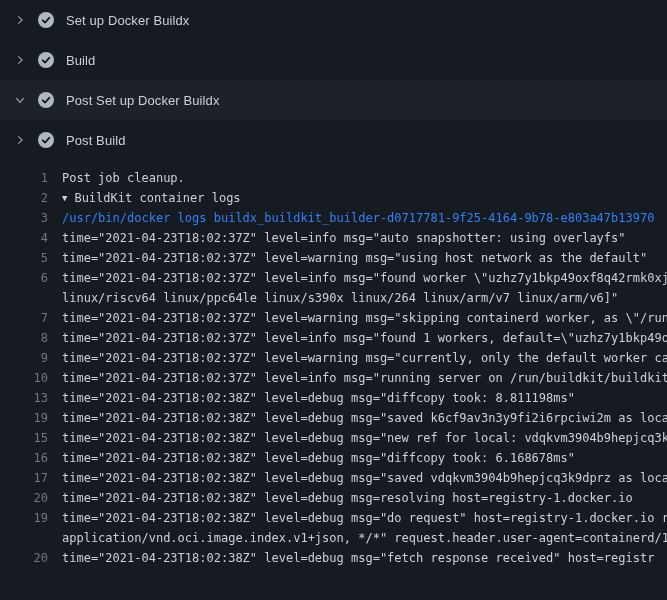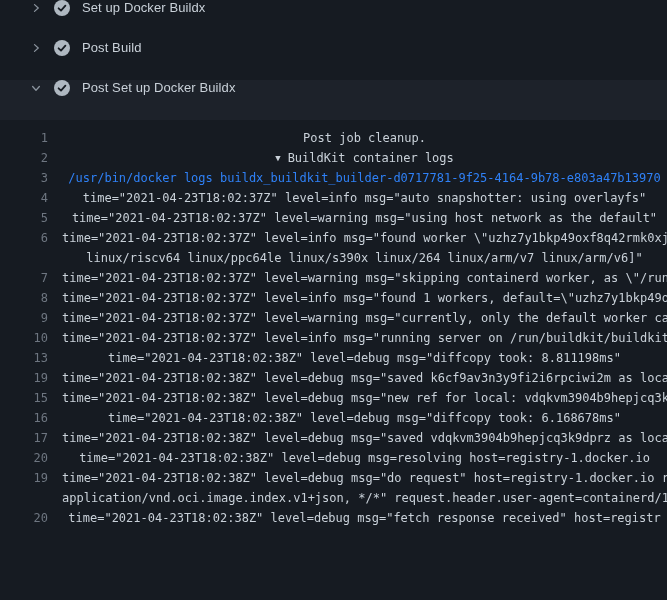--- a/index.html
+++ b/index.html
@@ -7,23 +7,23 @@
   body {
     width: 667px;
     height: 600px;
     overflow: hidden;
     background: #161b22;
     font-family: "Liberation Sans", sans-serif;
   }
   .steps-list { width: 100%; }
   .step-header {
     display: flex;
-    align-items: flex-start;
+    align-items: center;
     height: 40px;
-    padding: 0 28px;
+    padding: 0 12px;
     cursor: pointer;
     user-select: none;
   }
   .step-header.active { background: #1d222a; }
   .chevron {
     width: 16px;
     height: 16px;
     display: flex;
     align-items: center;
     justify-content: center;
@@ -63,21 +63,20 @@
     flex: 0 0 48px;
     width: 48px;
     text-align: right;
     color: #6e7681;
     cursor: pointer;
   }
   .lt {
     padding-left: 14px;
     flex: 1 1 auto;
     overflow: hidden;
-    text-align: center;
   }
   .t-command { color: #2f81f7; font-weight: normal; }
   .tri {
     display: inline-block;
     font-size: 9px;
     margin-right: 7px;
     position: relative;
     top: -1px;
     color: #c9d1d9;
     cursor: pointer;
@@ -106,35 +105,49 @@
         <svg width="12" height="12" viewBox="0 0 16 16">
           <path d="M6 3.5 L11 8 L6 12.5" stroke="#8b949e" stroke-width="1.7" fill="none" stroke-linecap="round" stroke-linejoin="round"></path>
         </svg>
       </span>
       <span class="check">
         <svg width="16" height="16" viewBox="0 0 16 16">
           <circle cx="8" cy="8" r="8" fill="#afb8c1"></circle>
           <path d="M4.6 8.3 L7 10.6 L11.4 5.7" stroke="#161b22" stroke-width="1.8" fill="none" stroke-linecap="round" stroke-linejoin="round"></path>
         </svg>
       </span>
-      <span class="step-title">Post Build</span>
+      <span class="step-title">Build</span>
     </div>
     <div class="step-header active">
       <span class="chevron">
         <svg width="12" height="12" viewBox="0 0 16 16">
           <path d="M3.5 6 L8 11 L12.5 6" stroke="#8b949e" stroke-width="1.7" fill="none" stroke-linecap="round" stroke-linejoin="round"></path>
         </svg>
       </span>
       <span class="check">
         <svg width="16" height="16" viewBox="0 0 16 16">
           <circle cx="8" cy="8" r="8" fill="#afb8c1"></circle>
           <path d="M4.6 8.3 L7 10.6 L11.4 5.7" stroke="#161b22" stroke-width="1.8" fill="none" stroke-linecap="round" stroke-linejoin="round"></path>
         </svg>
       </span>
       <span class="step-title">Post Set up Docker Buildx</span>
+    </div>
+    <div class="step-header">
+      <span class="chevron">
+        <svg width="12" height="12" viewBox="0 0 16 16">
+          <path d="M6 3.5 L11 8 L6 12.5" stroke="#8b949e" stroke-width="1.7" fill="none" stroke-linecap="round" stroke-linejoin="round"></path>
+        </svg>
+      </span>
+      <span class="check">
+        <svg width="16" height="16" viewBox="0 0 16 16">
+          <circle cx="8" cy="8" r="8" fill="#afb8c1"></circle>
+          <path d="M4.6 8.3 L7 10.6 L11.4 5.7" stroke="#161b22" stroke-width="1.8" fill="none" stroke-linecap="round" stroke-linejoin="round"></path>
+        </svg>
+      </span>
+      <span class="step-title">Post Build</span>
     </div>
   </div>
 <div class="log-area">
     <div class="log-line"><span class="ln">1</span><span class="lt t-normal">Post job cleanup.</span></div>
     <div class="log-line"><span class="ln">2</span><span class="lt t-group"><span class="tri">▼</span><span>BuildKit container logs</span></span></div>
     <div class="log-line"><span class="ln">3</span><span class="lt t-command">/usr/bin/docker logs buildx_buildkit_builder-d0717781-9f25-4164-9b78-e803a47b13970</span></div>
     <div class="log-line"><span class="ln">4</span><span class="lt t-normal">time="2021-04-23T18:02:37Z" level=info msg="auto snapshotter: using overlayfs"</span></div>
     <div class="log-line"><span class="ln">5</span><span class="lt t-normal">time="2021-04-23T18:02:37Z" level=warning msg="using host network as the default"</span></div>
     <div class="log-line"><span class="ln">6</span><span class="lt t-normal">time="2021-04-23T18:02:37Z" level=info msg="found worker \"uzhz7y1bkp49oxf8q42rmk0xj</span></div>
     <div class="log-line"><span class="ln"></span><span class="lt t-normal">linux/riscv64 linux/ppc64le linux/s390x linux/264 linux/arm/v7 linux/arm/v6]"</span></div>

